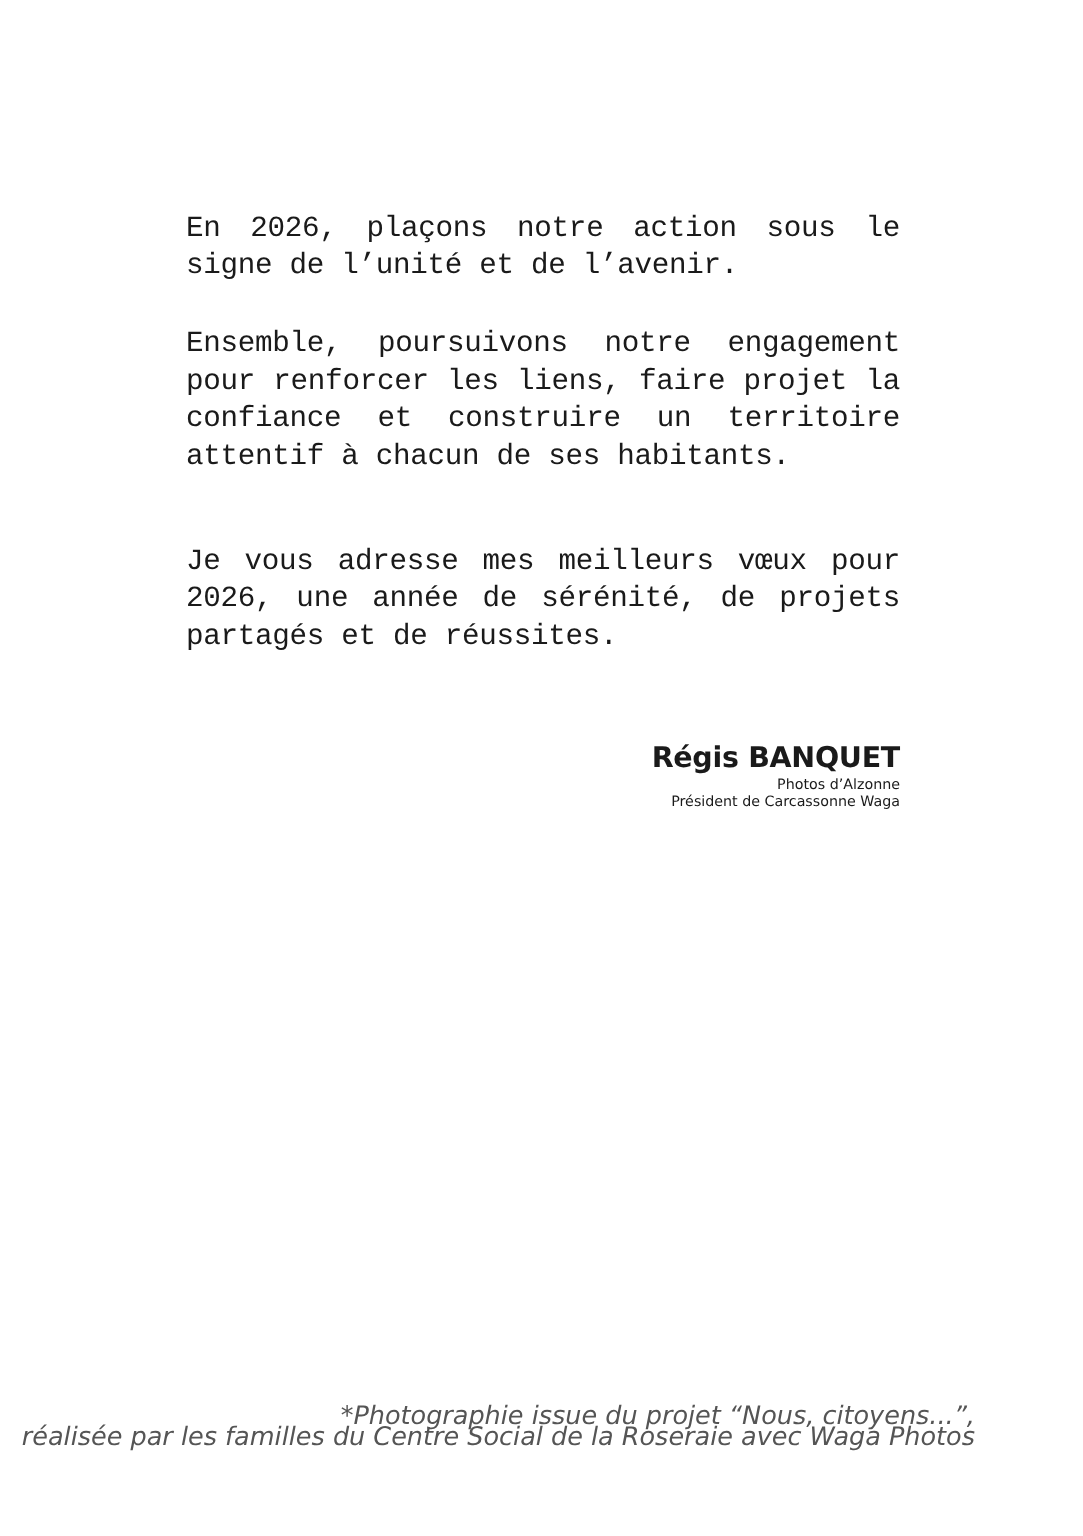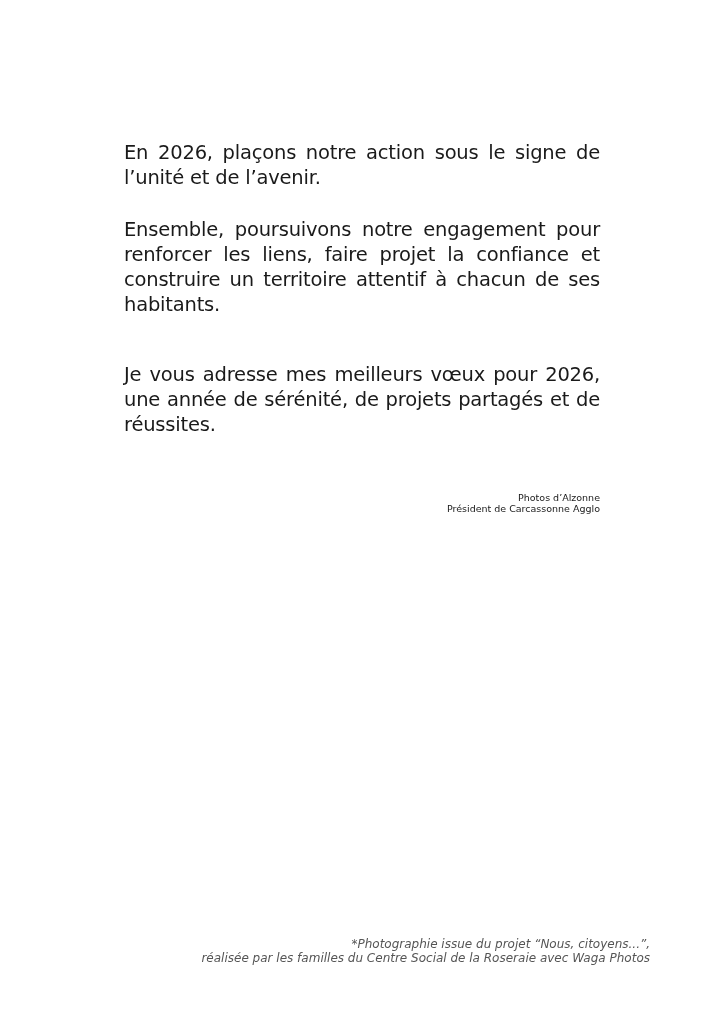--- a/index.html
+++ b/index.html
@@ -17,20 +17,21 @@
     }
     .body-text {
       position: absolute;
       left: 124px;
       width: 476px;
       font-size: 19.5px;
       line-height: 25px;
       text-align: justify;
       letter-spacing: -0.2px;
       margin: 0;
+      font-family: Liberation Mono, monospace;
     }
     .p1 { top: 140px; }
     .p2 { top: 217px; }
     .p3 { top: 362px; }
     .signature {
       position: absolute;
       right: 122px;
       top: 492px;
       text-align: right;
     }
@@ -42,34 +43,35 @@
     }
     .sig-role {
       font-size: 9.5px;
       line-height: 11px;
     }
     .caption {
       position: absolute;
       right: 72px;
       top: 937px;
       text-align: right;
-      font-size: 12px;
+      font-size: 17px;
       line-height: 14px;
       font-style: italic;
       color: #555555;
     }
   </style>
 </head>
 <body>
 
 <p class="body-text p1">En 2026, plaçons notre action sous le signe de l’unité et de l’avenir.</p>
 <p class="body-text p2">Ensemble, poursuivons notre engagement pour renforcer les liens, faire projet la confiance et construire un territoire attentif à chacun de ses habitants.</p>
 <p class="body-text p3">Je vous adresse mes meilleurs vœux pour 2026, une année de sérénité, de projets partagés et de réussites.</p>
 
 <div class="signature">
+  <div class="sig-name">Régis BANQUET</div>
   <div class="sig-role">Photos d’Alzonne</div>
-  <div class="sig-role">Président de Carcassonne Agglo</div>
+  <div class="sig-role">Président de Carcassonne Waga</div>
 </div>
 
 <div class="caption">
   <div>*Photographie issue du projet “Nous, citoyens...”,</div>
   <div>réalisée par les familles du Centre Social de la Roseraie avec Waga Photos</div>
 </div>
 
 </body></html>

